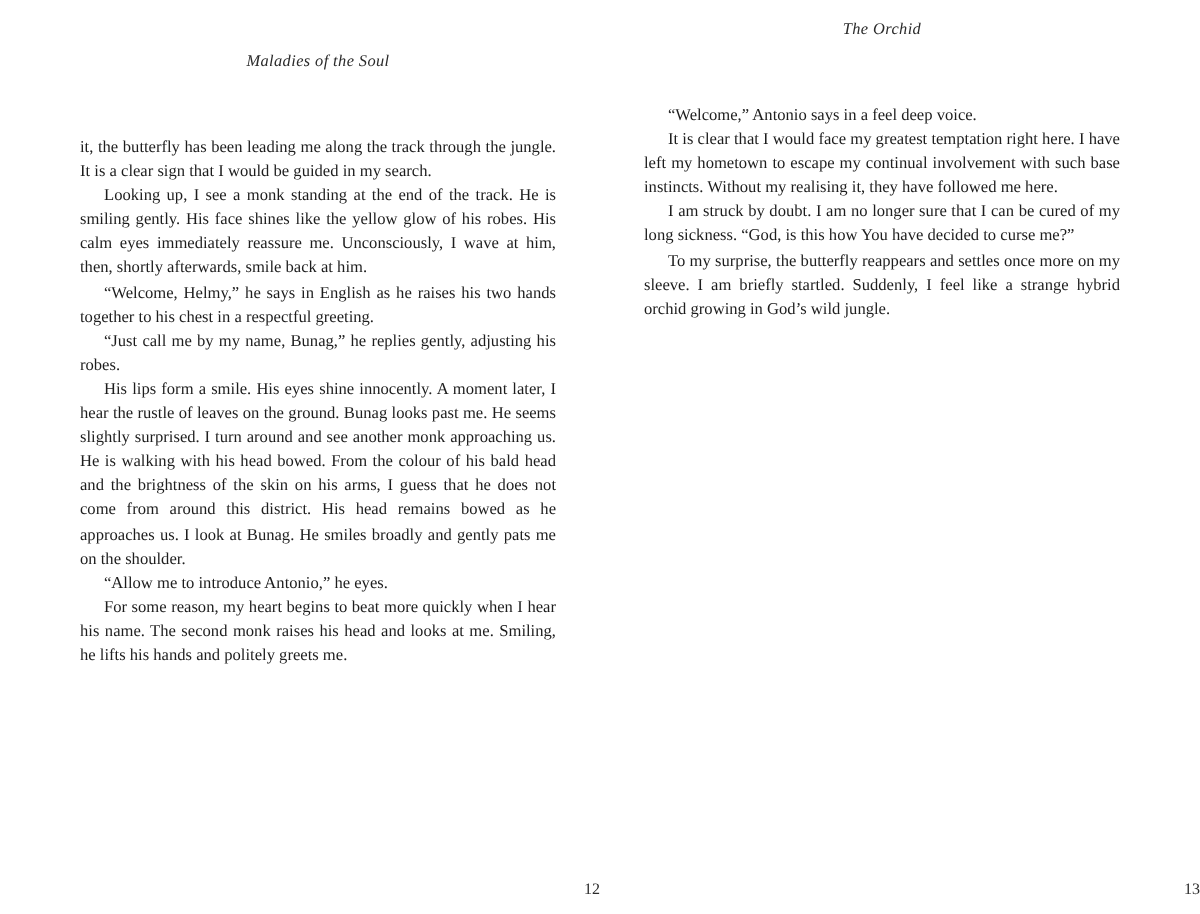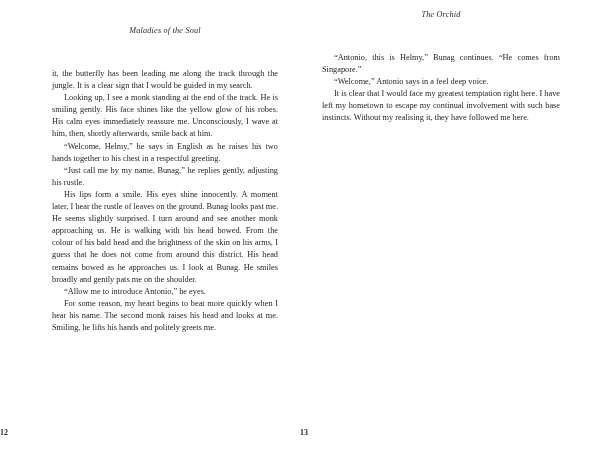--- a/index.html
+++ b/index.html
@@ -30,21 +30,21 @@
     width: 600px;
     height: 457px;
   }
   .leaf {
     position: relative;
     width: 300px;
     height: 457px;
     box-sizing: border-box;
   }
   .leaf-left {
-    padding: 26px 22px 0 52px;
+    padding: 26px 22px 0 40px;
   }
   .leaf-right {
     padding: 10px 40px 0 22px;
   }
   .running-head {
     text-align: center;
     font-family: "Liberation Serif", serif;
     font-style: italic;
     font-size: 8.2px;
     color: #2b2b2b;
@@ -63,55 +63,55 @@
   }
   .body-text p {
     margin: 0;
     text-indent: 12px;
   }
   .body-text p.no-indent {
     text-indent: 0;
   }
   .folio {
     position: absolute;
-    bottom: 20px;
+    bottom: 8px;
     left: 0;
     width: 300px;
-    text-align: left;
+    text-align: right;
     font-size: 8px;
     color: #2b2b2b;
-    font-weight: bold;
   }
   .folio-left { left: 0; }
   .folio-right { left: 0; }
 </style>
 </head>
 <body>
 
 <div class="page">
   <div class="spread">
 
     <div class="leaf leaf-left">
       <div class="running-head">Maladies of the Soul</div>
       <div class="body-text">
         <p class="no-indent">it, the butterfly has been leading me along the track through the jungle. It is a clear sign that I would be guided in my search.</p>
         <p>Looking up, I see a monk standing at the end of the track. He is smiling gently. His face shines like the yellow glow of his robes. His calm eyes immediately reassure me. Unconsciously, I wave at him, then, shortly afterwards, smile back at him.</p>
         <p>“Welcome, Helmy,” he says in English as he raises his two hands together to his chest in a respectful greeting.</p>
-        <p>“Just call me by my name, Bunag,” he replies gently, adjusting his rustle.</p>
+        <p>“Just call me by my name, Bunag,” he replies gently, adjusting his robes.</p>
         <p>His lips form a smile. His eyes shine innocently. A moment later, I hear the rustle of leaves on the ground. Bunag looks past me. He seems slightly surprised. I turn around and see another monk approaching us. He is walking with his head bowed. From the colour of his bald head and the brightness of the skin on his arms, I guess that he does not come from around this district. His head remains bowed as he approaches us. I look at Bunag. He smiles broadly and gently pats me on the shoulder.</p>
         <p>“Allow me to introduce Antonio,” he eyes.</p>
         <p>For some reason, my heart begins to beat more quickly when I hear his name. The second monk raises his head and looks at me. Smiling, he lifts his hands and politely greets me.</p>
       </div>
       <div class="folio folio-left">12</div>
     </div>
 
     <div class="leaf leaf-right">
       <div class="running-head">The Orchid</div>
       <div class="body-text">
-        <p>“Antonio, this is Helmy,” Bunag continues. “He comes from Singapore.”</p>
         <p>“Welcome,” Antonio says in a feel deep voice.</p>
         <p>It is clear that I would face my greatest temptation right here. I have left my hometown to escape my continual involvement with such base instincts. Without my realising it, they have followed me here.</p>
+        <p>I am struck by doubt. I am no longer sure that I can be cured of my long sickness. “God, is this how You have decided to curse me?”</p>
+        <p>To my surprise, the butterfly reappears and settles once more on my sleeve. I am briefly startled. Suddenly, I feel like a strange hybrid orchid growing in God’s wild jungle.</p>
       </div>
       <div class="folio folio-right">13</div>
     </div>
 
   </div>
 </div>
 
 </body></html>

